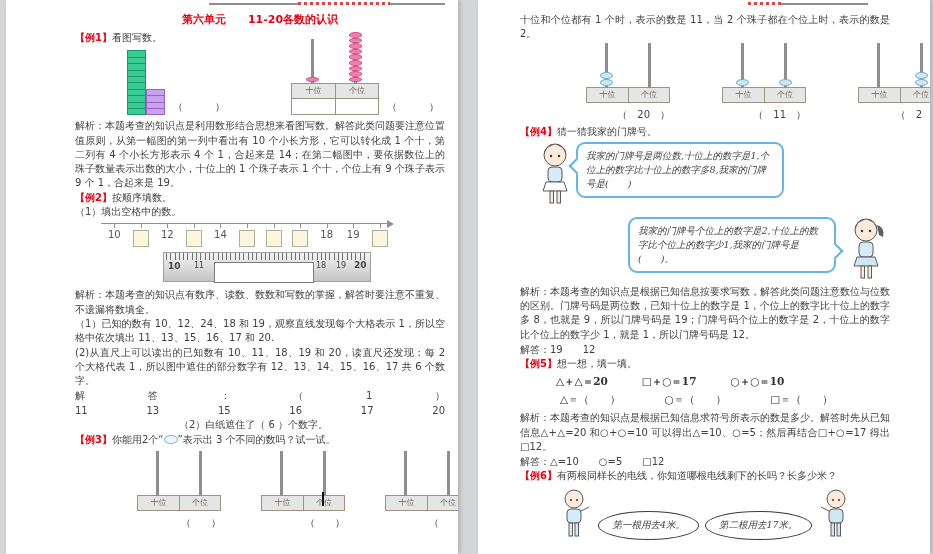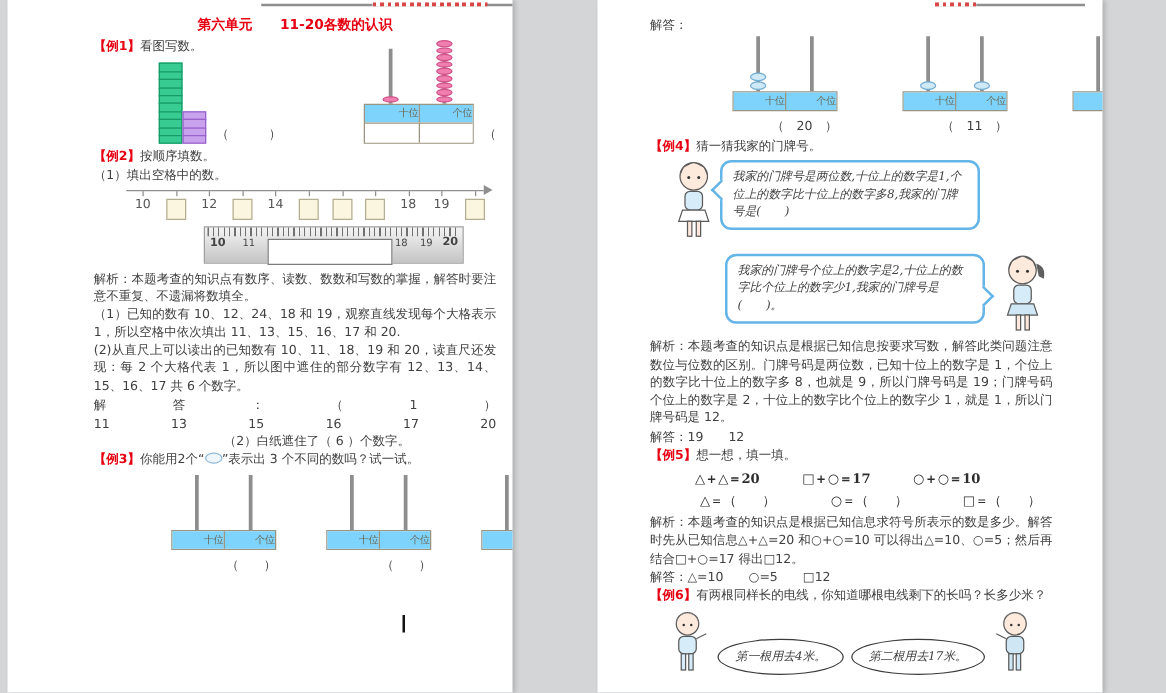--- a/index.html
+++ b/index.html
@@ -2,21 +2,21 @@
 <html><head>
 <meta charset="utf-8">
 <style>
   html,body{margin:0;padding:0;}
   body{
     width:933px;height:554px;overflow:hidden;position:relative;
     background:#d3d5d7;
     font-family:"DejaVu Sans","Liberation Sans",sans-serif;
     color:#3f3f3f;
   }
-  .page{position:absolute;top:0;height:554px;width:404px;background:#fff;overflow:hidden;
+  .page{position:absolute;top:0;height:554px;width:452px;background:#fff;overflow:hidden;
         box-shadow:2px 0 4px rgba(0,0,0,.18);}
   .page-left{left:6px;}
   .page-right{left:478px;}
   .inner-l{padding:9px 13px 0 69px;position:relative;}
   .inner-r{padding:13px 40px 0 42px;position:relative;}
 
   .top-rule{position:absolute;height:2px;background:#8f8f8f;top:3px;}
   .top-rule-red{position:absolute;height:3px;top:2px;
     background:repeating-linear-gradient(90deg,#d94444 0 3px,#ffffff 3px 6px);}
 
@@ -36,22 +36,22 @@
   
   .abacus{position:relative;}
   .rods{position:relative;height:46px;width:88px;}
   .rod{position:absolute;bottom:0;width:3px;height:44px;background:#8e8e8e;}
   .rod.l{left:20px;} .rod.r{left:63px;}
   .bead{width:13px;height:5.6px;border-radius:50%;background:#f07fb0;border:1px solid #d1518a;box-sizing:border-box;}
   .bead.bl{background:#cfe9f7;border-color:#74aed3;height:7px;}
   .stack{position:absolute;display:flex;flex-direction:column-reverse;}
   .stack.sl{left:15px;bottom:1px;} .stack.sr{left:58px;bottom:1px;}
   .ptable{display:flex;flex-wrap:wrap;width:88px;border:1px solid #9a9480;box-sizing:border-box;}
-  .pcell{width:43px;height:14px;box-sizing:border-box;background:#7dd3fc;border-left:1px solid #9a9480;
-         font-size:8px;line-height:14px;text-align:right;color:#6b6450;}
+  .pcell{width:43px;height:14px;box-sizing:border-box;background:#e5e5e5;border-left:1px solid #9a9480;
+         font-size:8px;line-height:14px;text-align:center;color:#6b6450;}
   .pcell:first-child{border-left:none;}
   .pempty{width:43px;height:16px;box-sizing:border-box;background:#fff;border-left:1px solid #9a9480;border-top:1px solid #9a9480;}
   .pempty:nth-child(3){border-left:none;}
   .abacusB .rods{height:42px;width:84px;}
   .abacusB .rod.l{left:19px;} .abacusB .rod.r{left:62px;}
   .abacusB .stack.sl{left:14px;} .abacusB .stack.sr{left:57px;}
   .abacusB .ptable{width:84px;} .abacusB .pcell{width:41px;}
   .ab-ans{font-size:10px;text-align:right;margin-top:5px;}
 
   
@@ -166,20 +166,21 @@
         <div class="ptable">
           <div class="pcell">十位</div>
           <div class="pcell">个位</div>
           <div class="pempty"></div>
             <div class="pempty"></div>
         </div>
       </div>
       <span class="ans1">（　　）</span>
     </div>
 
+    <p class="p">解析：本题考查的知识点是利用数形结合思想来看图写数。解答此类问题要注意位置值原则，从第一幅图的第一列中看出有 10 个小长方形，它可以转化成 1 个十，第二列有 4 个小长方形表示 4 个 1，合起来是 14；在第二幅图中，要依据数位上的珠子数量表示出数的大小，十位上的 1 个珠子表示 1 个十，个位上有 9 个珠子表示 9 个 1，合起来是 19。</p>
 
     <p class="p"><span class="red">【例2】</span><span>按顺序填数。</span></p>
     <p class="p">（1）填出空格中的数。</p>
 
     <div class="nl">
       <div class="nl-line"></div>
       <div class="nl-cells">
         <div class="nl-cell">10</div>
         <div class="nl-cell">
             <div class="nl-box"></div>
@@ -285,21 +286,21 @@
 
   </div>
   <div class="caret"></div>
 </div>
 
 <div class="page page-right">
   <div class="top-rule" style="left:270px;width:120px;"></div>
   <div class="top-rule-red" style="left:270px;width:33px;"></div>
 
   <div class="inner-r">
-    <p class="ansline">解答：</p>
+    <p class="p">十位和个位都有 1 个时，表示的数是 11，当 2 个珠子都在个位上时，表示的数是 2。</p>
 
     <div class="row-aba">
       <div class="abc-item">
         <div class="abacus abacusB">
           <div class="rods">
             <div class="rod l"></div>
               <div class="rod r"></div>
             <div class="stack sl">
                 <span class="bead bl"></span>
                 <span class="bead bl"></span>

